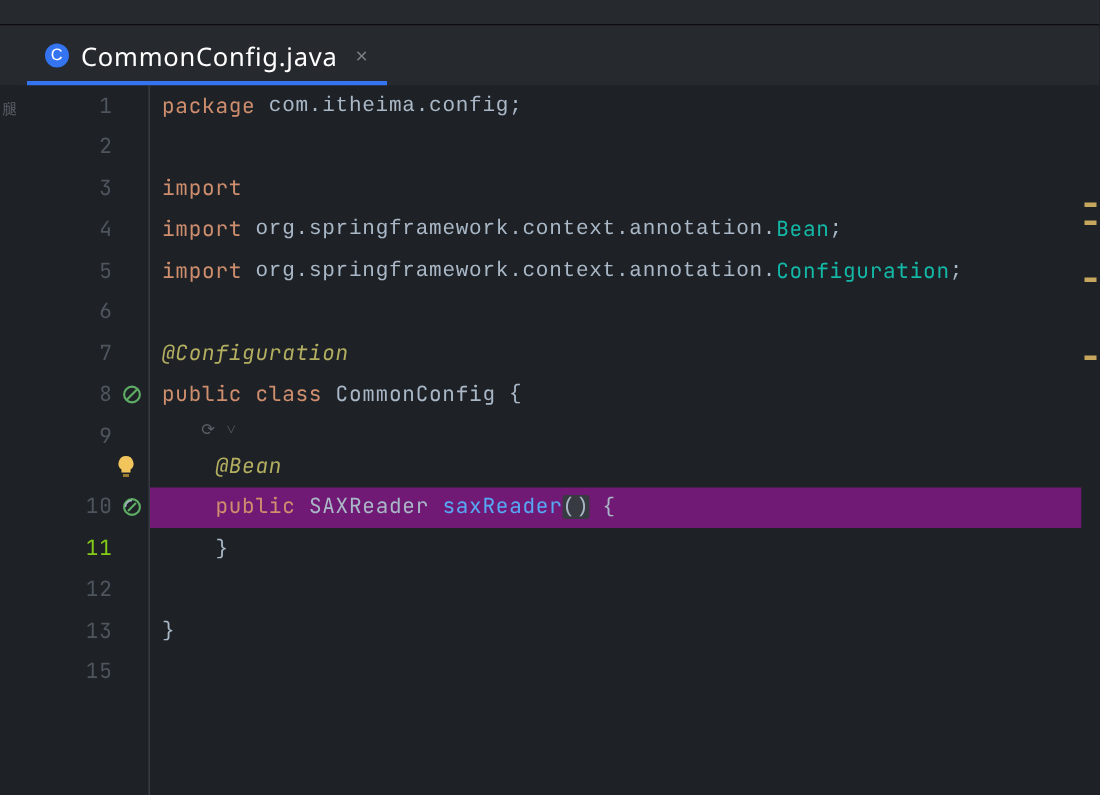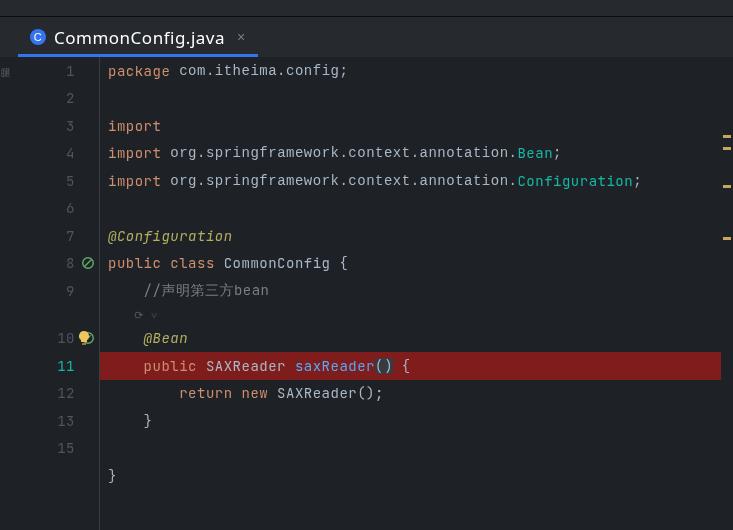--- a/index.html
+++ b/index.html
@@ -95,42 +95,42 @@
     display: flex;
     align-items: center;
     justify-content: flex-end;
     padding-right: 24px;
     position: relative;
   }
   .gutter .lineno {
     color: #4e555e;
     font-size: 14px;
   }
-  .gutter .row.current .lineno { color: #14b8a6; }
+  .gutter .row.current .lineno { color: #84cc16; }
   .gutter .mark {
     position: absolute;
     right: 4px;
     top: 50%;
     transform: translateY(-50%);
     width: 14px; height: 14px;
   }
   .code {
     flex: 1;
     position: relative;
   }
   .code .line {
     height: 27.5px;
     display: flex;
     align-items: center;
     padding-left: 8px;
     white-space: pre;
     position: relative;
   }
   .code .line.current {
-    background: #7f1d1d;
+    background: #701a75;
   }
   .hint-bulb {
     position: absolute;
     left: -24px;
     top: 50%;
     transform: translateY(-50%);
     width: 16px; height: 16px;
   }
   .reload-icon {
     position: absolute;
@@ -243,28 +243,26 @@
 
     <div class="code" id="code">
         <div class="line"><span class="kw">package </span><span class="pkg">com.itheima.config;</span></div>
         <div class="line"></div>
         <div class="line"><span class="kw">import </span></div>
         <div class="line"><span class="kw">import </span><span class="pkg">org.springframework.context.annotation.</span><span class="highlight-ann">Bean</span><span class="pkg">;</span></div>
         <div class="line"><span class="kw">import </span><span class="pkg">org.springframework.context.annotation.</span><span class="highlight-ann">Configuration</span><span class="pkg">;</span></div>
         <div class="line"></div>
         <div class="line"><span class="ann">@Configuration</span></div>
         <div class="line"><span class="kw">public class </span><span class="cls">CommonConfig </span><span class="pkg">{</span></div>
-        <div class="line"><span class="cmt">    //声明第三方bean</span></div>
         <div class="line" style="height: 20px;"><span class="reload-icon">⟳ ˅</span></div>
         <div class="line"><span class="hint-bulb"><svg viewBox="0 0 16 16" width="16" height="16">
               <path d="M8 1a5 5 0 0 0-3 9v2h6v-2a5 5 0 0 0-3-9z" fill="#f2c55c"></path>
               <rect x="6" y="13" width="4" height="2" fill="#9a7a2e"></rect>
             </svg></span><span class="">    </span><span class="ann">@Bean</span></div>
         <div class="line current"><span class="">    </span><span class="kw">public </span><span class="cls">SAXReader </span><span class="fn">saxReader</span><span class="pkg highlight-box">()</span><span class="pkg"> {</span></div>
-        <div class="line"><span class="">        </span><span class="kw">return new </span><span class="cls">SAXReader();</span></div>
         <div class="line"><span class="pkg">    }</span></div>
         <div class="line"></div>
         <div class="line"><span class="pkg">}</span></div>
         <div class="line"></div>
       </div>
 
     <div class="right-rail">
       <div class="tick" style="top:78px"></div>
       <div class="tick" style="top:90px"></div>
       <div class="tick" style="top:128px"></div>

